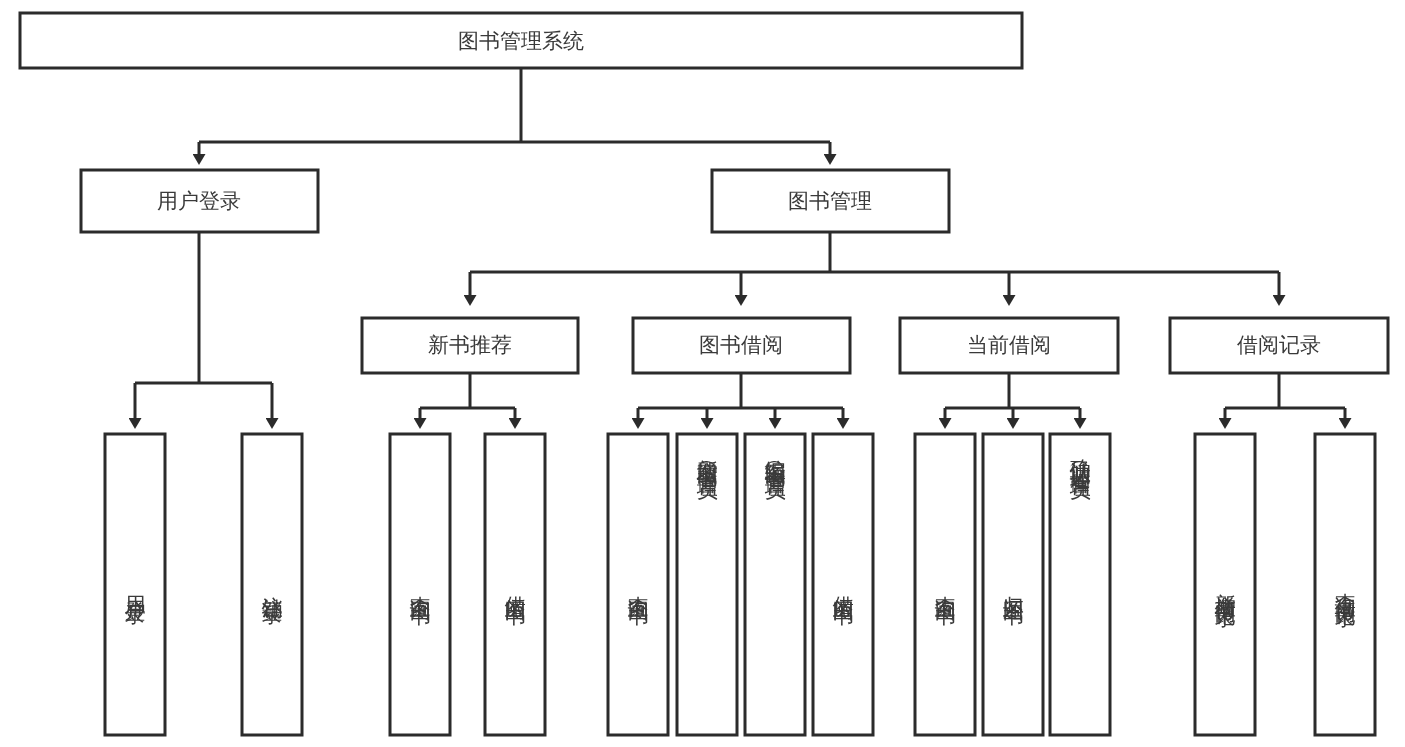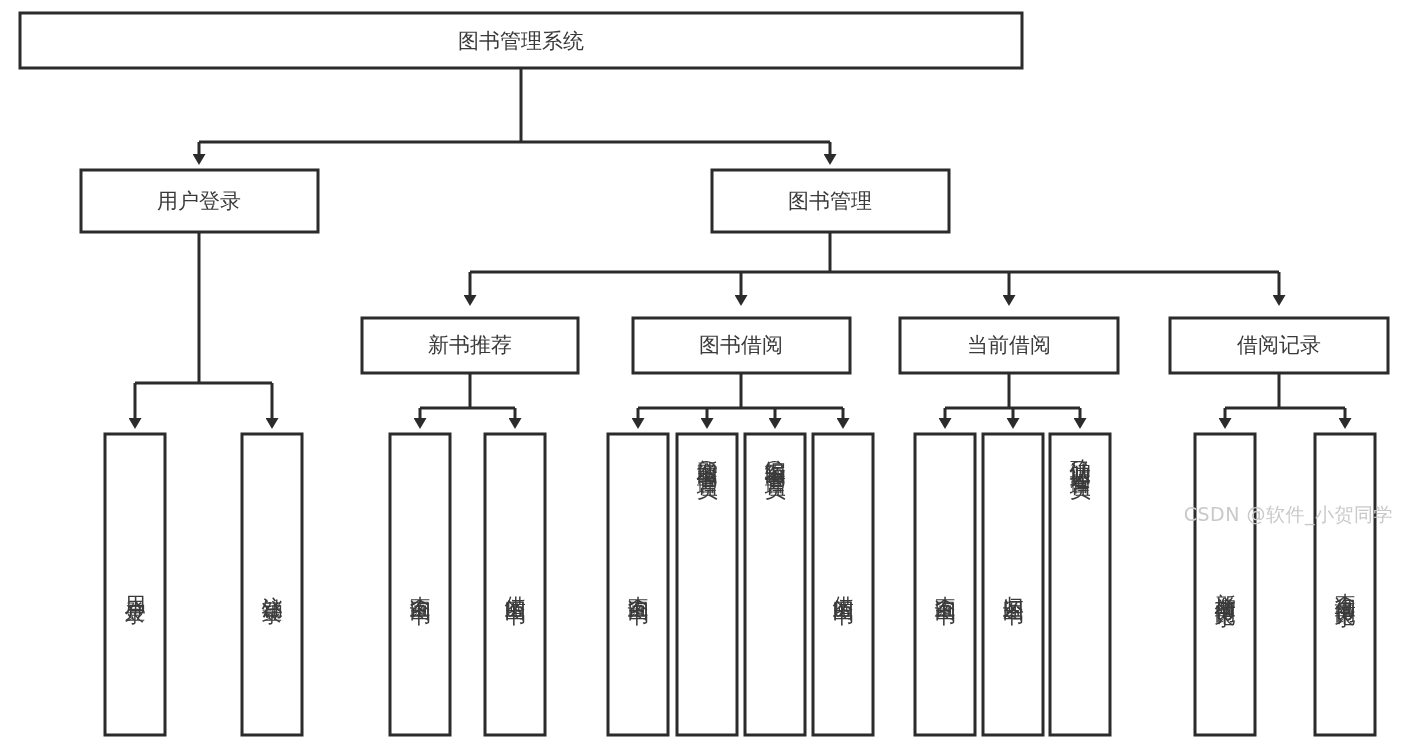--- a/index.html
+++ b/index.html
@@ -242,15 +242,14 @@
     <span class="node-label-v">确认归还（管理员）</span>
   </div>
 
   <div class="vnode center" style="left:1195px; top:434px; width:60px; height:301px;">
     <span class="node-label-v">新增借阅记录</span>
   </div>
   <div class="vnode center" style="left:1315px; top:434px; width:60px; height:301px;">
     <span class="node-label-v">查询借阅记录</span>
   </div>
 
-  <div id="watermark">CSDN @软件_小贺同学</div>
 
 </div>
 
 </body></html>

